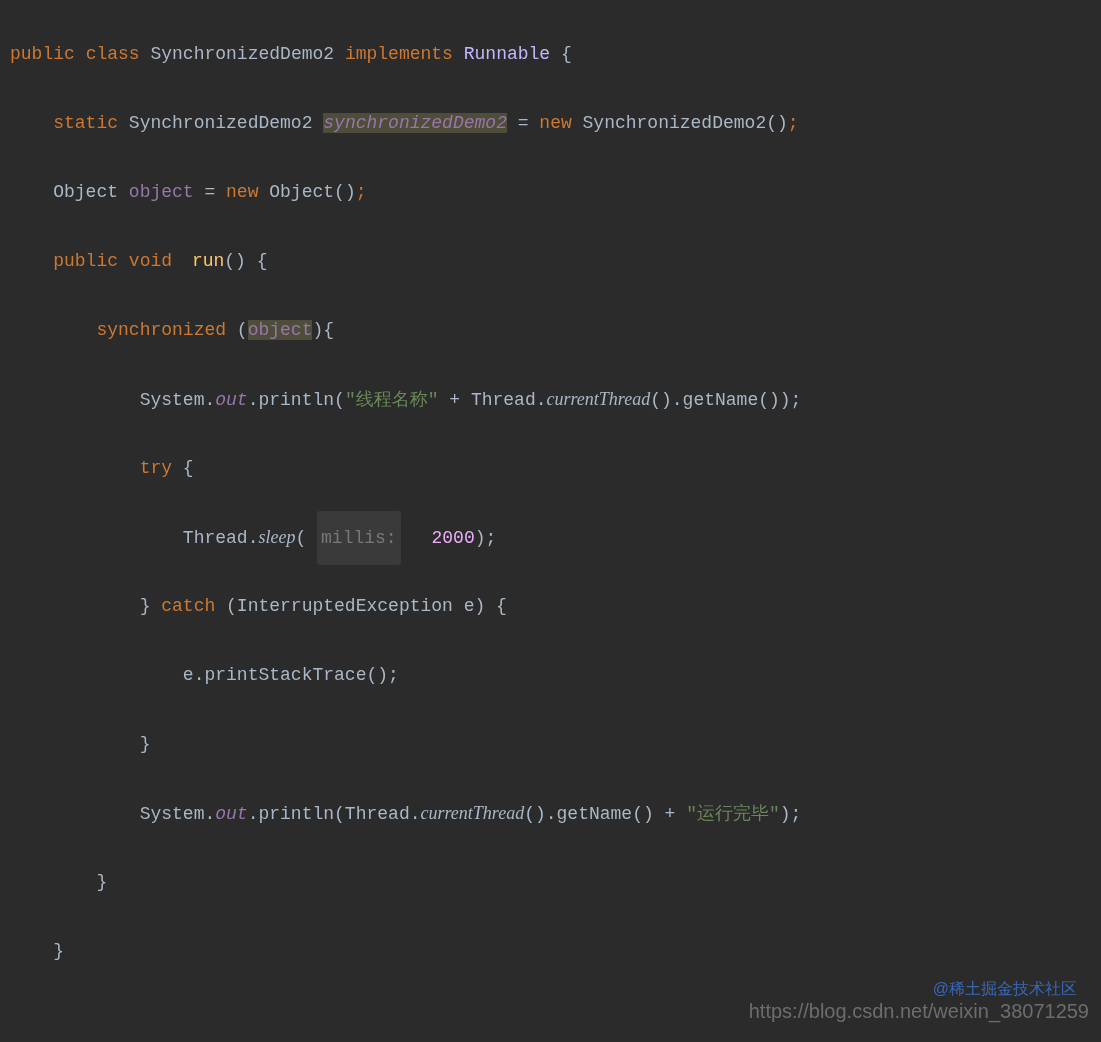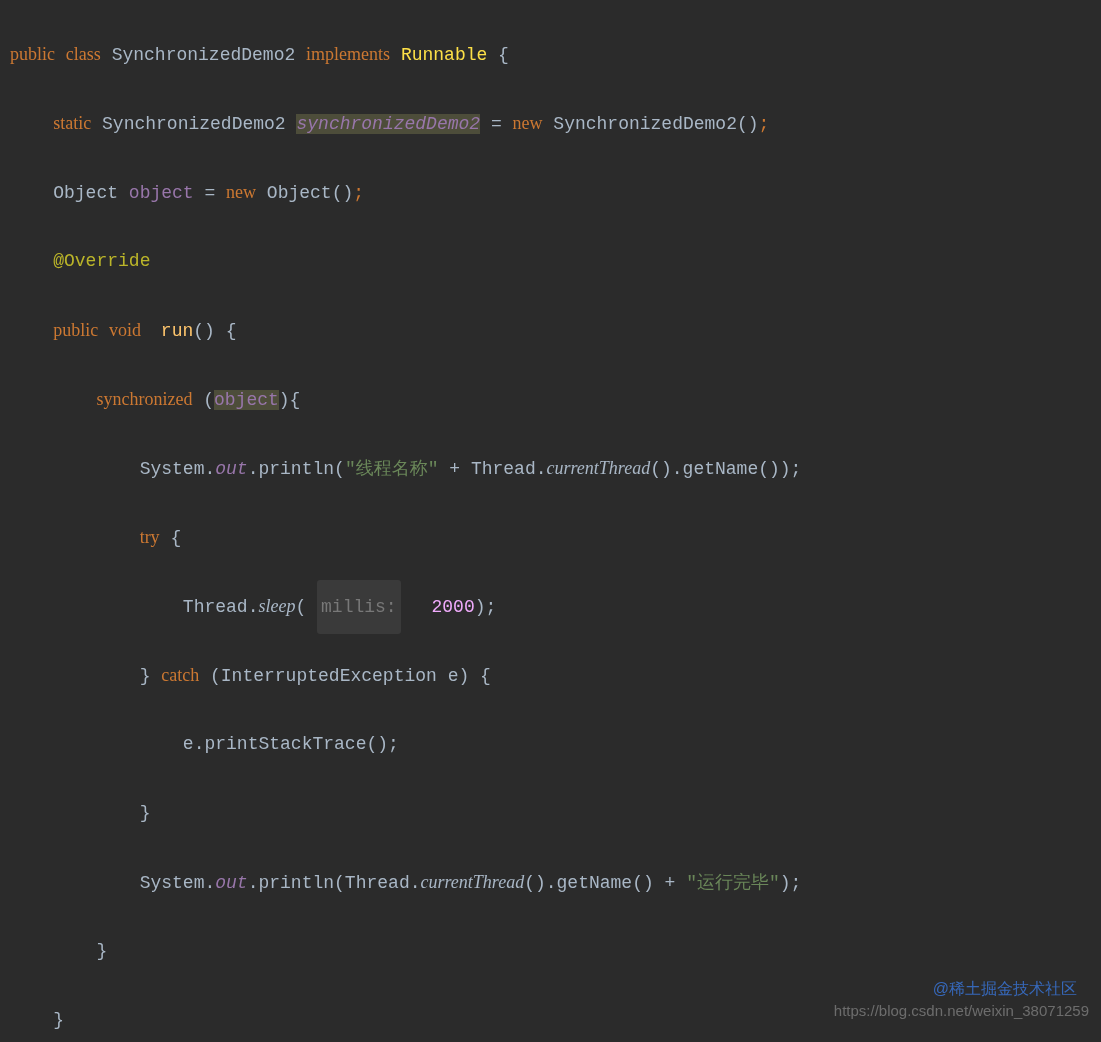--- a/index.html
+++ b/index.html
@@ -17,23 +17,23 @@
   }
   .code-area {
     padding: 2px 0 0 10px;
     white-space: pre;
     position: relative;
   }
   .line {
     height: 34.5px;
     position: relative;
   }
-  .kw { color: #cc7832; font-family: Liberation Serif, serif; }
+  .kw { color: #cc7832; }
   .cls { color: #a9b7c6; }
-  .impl { color: #fde047; }
+  .impl { color: #c4b5fd; }
   .fn { color: #ffc66d; margin-left: 9px; }
   .str { color: #6a8759; }
   .num { color: #f0abfc; margin-left: 20px; }
   .ann { color: #bbb529; }
   .static-it { color: #9876aa; font-style: italic; }
   .it-method { font-style: italic; color: #a9b7c6; font-family: Liberation Serif, serif; }
   .hint { color: #787878; font-style: normal; background: #3a3a3a; padding: 17px 4px; border-radius: 3px;}
   .hl-bg { background: #4d4d3a; }
   .field { color: #9876aa; }
   .semi { color: #cc7832; }
@@ -44,33 +44,32 @@
     color: #3b82f6;
     font-size: 16px;
     font-family: sans-serif;
     opacity: 0.7;
   }
   .watermark2 {
     position: absolute;
     bottom: 14px;
     right: 12px;
     color: #888;
-    font-size: 15px;
+    font-size: 20px;
     font-family: sans-serif;
     opacity: 0.7;
   }
 </style>
 </head>
 <body>
 
 <div class="code-area">
 <div class="line"><span class="kw">public</span> <span class="kw">class</span> <span class="cls">SynchronizedDemo2</span> <span class="kw">implements</span> <span class="impl">Runnable</span><span> {</span></div>
 <div class="line">    <span class="kw">static</span> <span>SynchronizedDemo2</span> <span class="static-it hl-bg">synchronizedDemo2</span><span> = </span><span class="kw">new</span><span> SynchronizedDemo2()</span><span class="semi">;</span></div>
 <div class="line">    <span>Object </span><span class="field">object</span><span> = </span><span class="kw">new</span><span> Object()</span><span class="semi">;</span></div>
-<div class="line">    <span class="ann">@Override</span></div>
 <div class="line">    <span class="kw">public</span> <span class="kw">void</span> <span class="fn">run</span><span>() {</span></div>
 <div class="line">        <span class="kw">synchronized</span><span> (</span><span class="field hl-bg">object</span><span>){</span></div>
 <div class="line">            <span>System.</span><span class="static-it">out</span><span>.println(</span><span class="str">"线程名称"</span><span> + Thread.</span><span class="it-method">currentThread</span><span>().getName());</span></div>
 <div class="line">            <span class="kw">try</span><span> {</span></div>
 <div class="line">                <span>Thread.</span><span class="it-method">sleep</span><span>( </span><span class="hint">millis:</span><span class="num"> 2000</span><span>);</span></div>
 <div class="line">            <span>} </span><span class="kw">catch</span><span> (InterruptedException e) {</span></div>
 <div class="line">                <span>e.printStackTrace();</span></div>
 <div class="line">            <span>}</span></div>
 <div class="line">            <span>System.</span><span class="static-it">out</span><span>.println(Thread.</span><span class="it-method">currentThread</span><span>().getName() + </span><span class="str">"运行完毕"</span><span>);</span></div>
 <div class="line">        <span>}</span></div>

